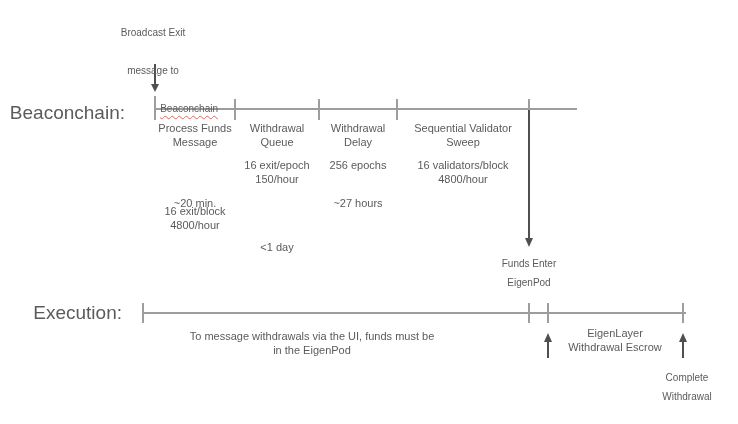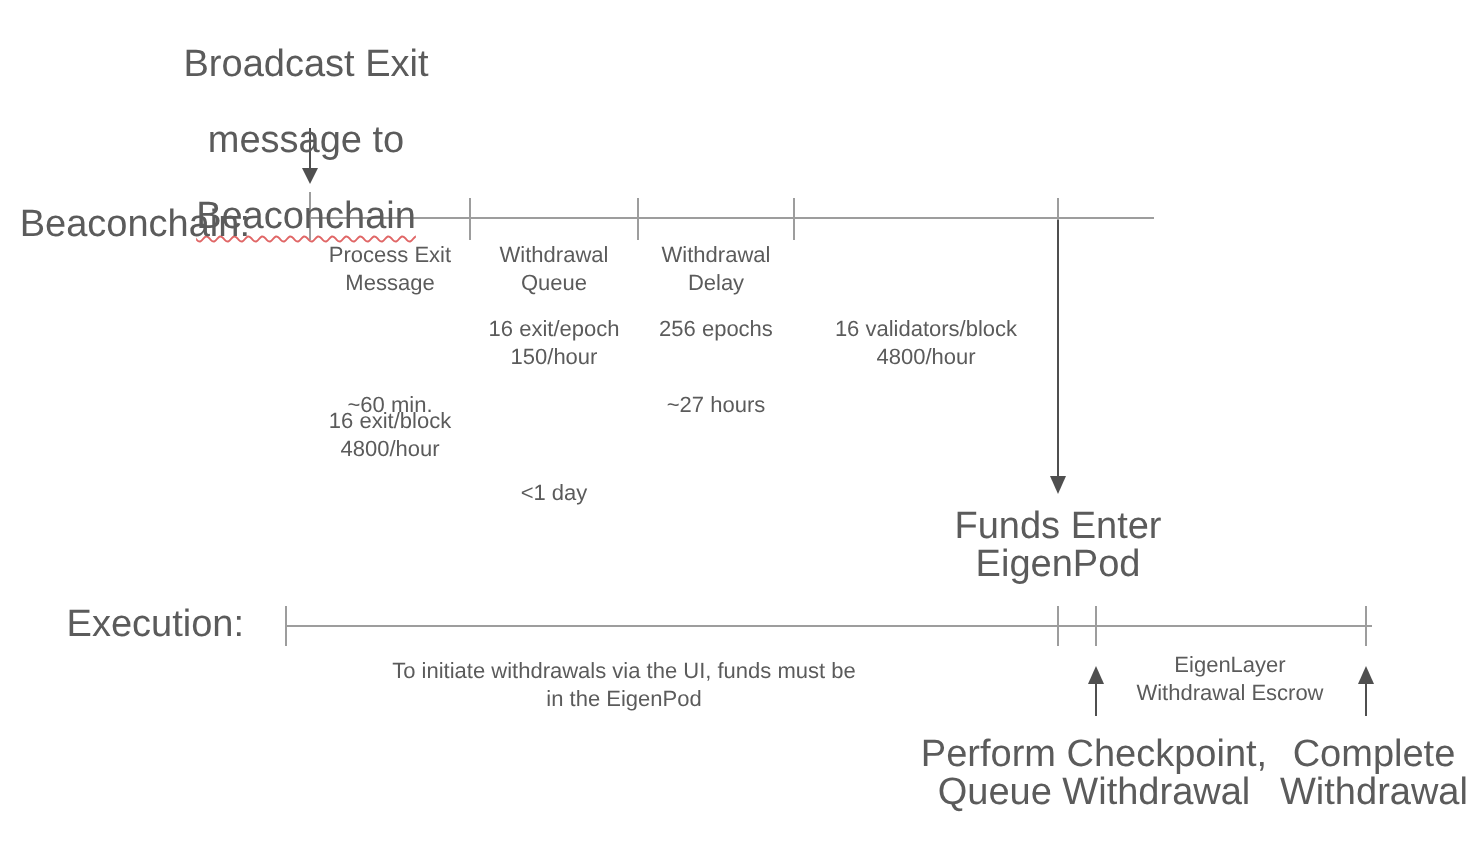--- a/index.html
+++ b/index.html
@@ -19,28 +19,29 @@
   .arrow-head  { fill: var(--color-arrow, #4f4f4f); stroke: none; }
   .ctext {
     position: absolute;
     text-align: center;
     white-space: pre-line;
     transform: translateX(-50%);
     z-index: 1;
   }
   .rlabel { position: absolute; text-align: right; z-index: 1; }
   .big   { font-size: 19px; line-height: 22px; }
-  .mid   { font-size: 19px; line-height: 19px; }
+  .mid   { font-size: 10px; line-height: 19px; }
   .small { font-size: 11px; line-height: 14px; }
   .wavy-underline {
     text-decoration: underline;
     text-decoration-style: wavy;
     text-decoration-color: var(--color-spellcheck, #e06666);
     text-decoration-thickness: 1px;
     text-underline-offset: 3px;
+    text-align: right;
   }
 </style>
 </head>
 <body>
 
 <div id="canvas">
 
   <svg id="diagram-svg" width="738" height="424" viewBox="0 0 738 424">
 
     <g>
@@ -83,48 +84,48 @@
 
   <div class="ctext mid" style="left:153px; top:4px; width:130px;">
     <div>Broadcast Exit</div>
     <div>message to</div>
     <div class="wavy-underline">Beaconchain</div>
   </div>
 
   <div class="rlabel big" style="right:613px; top:102px; width:160px;">Beaconchain:</div>
   <div class="rlabel big" style="right:616px; top:302px; width:160px;">Execution:</div>
 
-  <div class="ctext small" style="left:195px; top:121px; width:150px;">Process Exit
+  <div class="ctext small" style="left:195px; top:121px; width:150px;">Process Funds
 Message</div>
   <div class="ctext small" style="left:195px; top:158px; width:150px;margin-top:46px;">16 exit/block
 4800/hour</div>
-  <div class="ctext small" style="left:195px; top:196px; width:150px;">~60 min.</div>
+  <div class="ctext small" style="left:195px; top:196px; width:150px;">~20 min.</div>
 
   <div class="ctext small" style="left:277px; top:121px; width:150px;">Withdrawal
 Queue</div>
   <div class="ctext small" style="left:277px; top:158px; width:150px;">16 exit/epoch
 150/hour</div>
   <div class="ctext small" style="left:277px; top:196px; width:150px;margin-top:44px;">&lt;1 day</div>
 
   <div class="ctext small" style="left:358px; top:121px; width:150px;">Withdrawal
 Delay</div>
   <div class="ctext small" style="left:358px; top:158px; width:150px;">256 epochs</div>
   <div class="ctext small" style="left:358px; top:196px; width:150px;">~27 hours</div>
 
+  <div class="ctext small" style="left:463px; top:121px; width:160px;">Sequential Validator
+Sweep</div>
   <div class="ctext small" style="left:463px; top:158px; width:160px;">16 validators/block
 4800/hour</div>
 
   <div class="ctext mid" style="left:529px; top:254px; width:130px;">Funds Enter
 EigenPod</div>
 
-  <div class="ctext small" style="left:312px; top:329px; width:260px;">To initiate withdrawals via the UI, funds must be
+  <div class="ctext small" style="left:312px; top:329px; width:260px;">To message withdrawals via the UI, funds must be
 in the EigenPod</div>
 
   <div class="ctext small" style="left:615px; top:326px; width:140px;text-align:center;">EigenLayer
 Withdrawal Escrow</div>
 
-  <div class="ctext mid" style="left:547px; top:368px; width:200px;">Perform Checkpoint,
-Queue Withdrawal</div>
 
   <div class="ctext mid" style="left:687px; top:368px; width:120px;">Complete
 Withdrawal</div>
 
 </div>
 
 </body></html>

